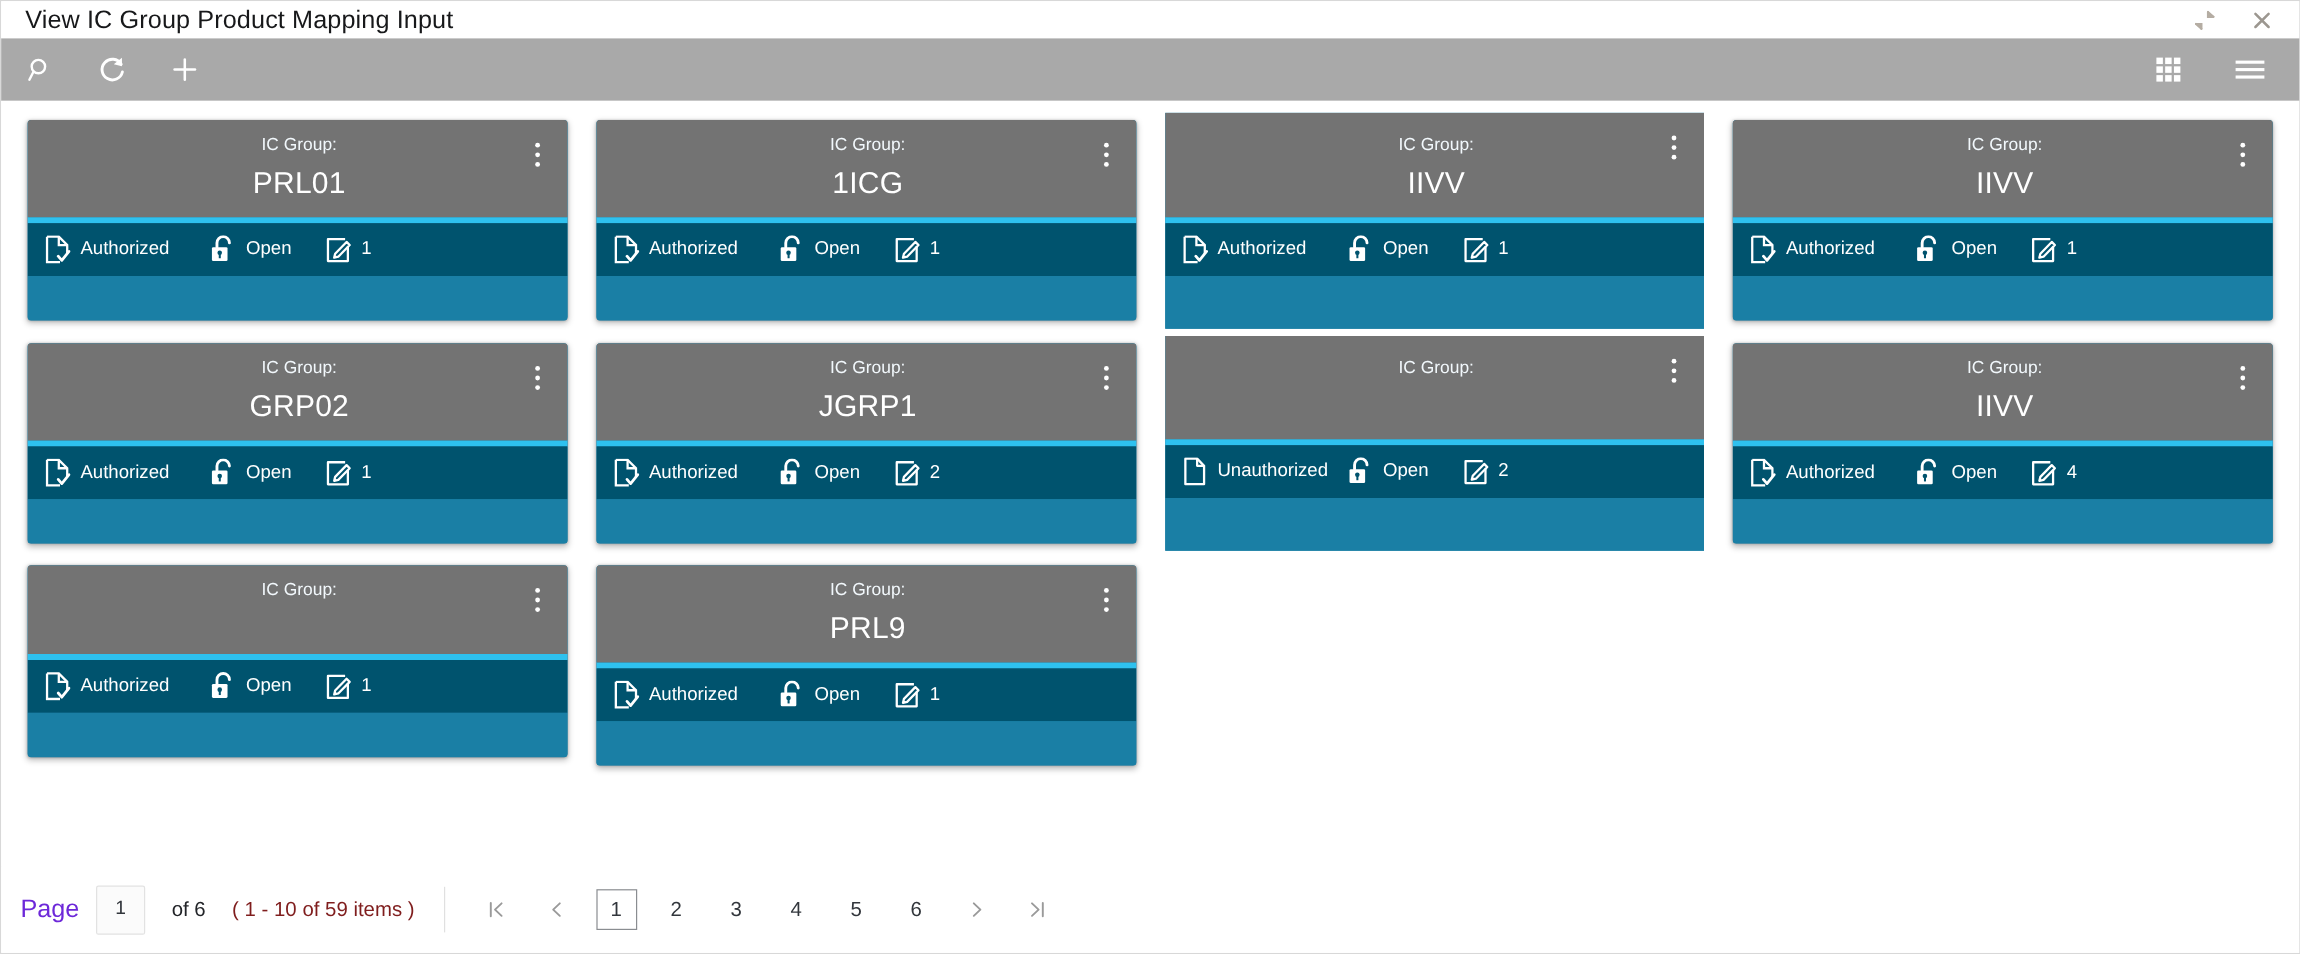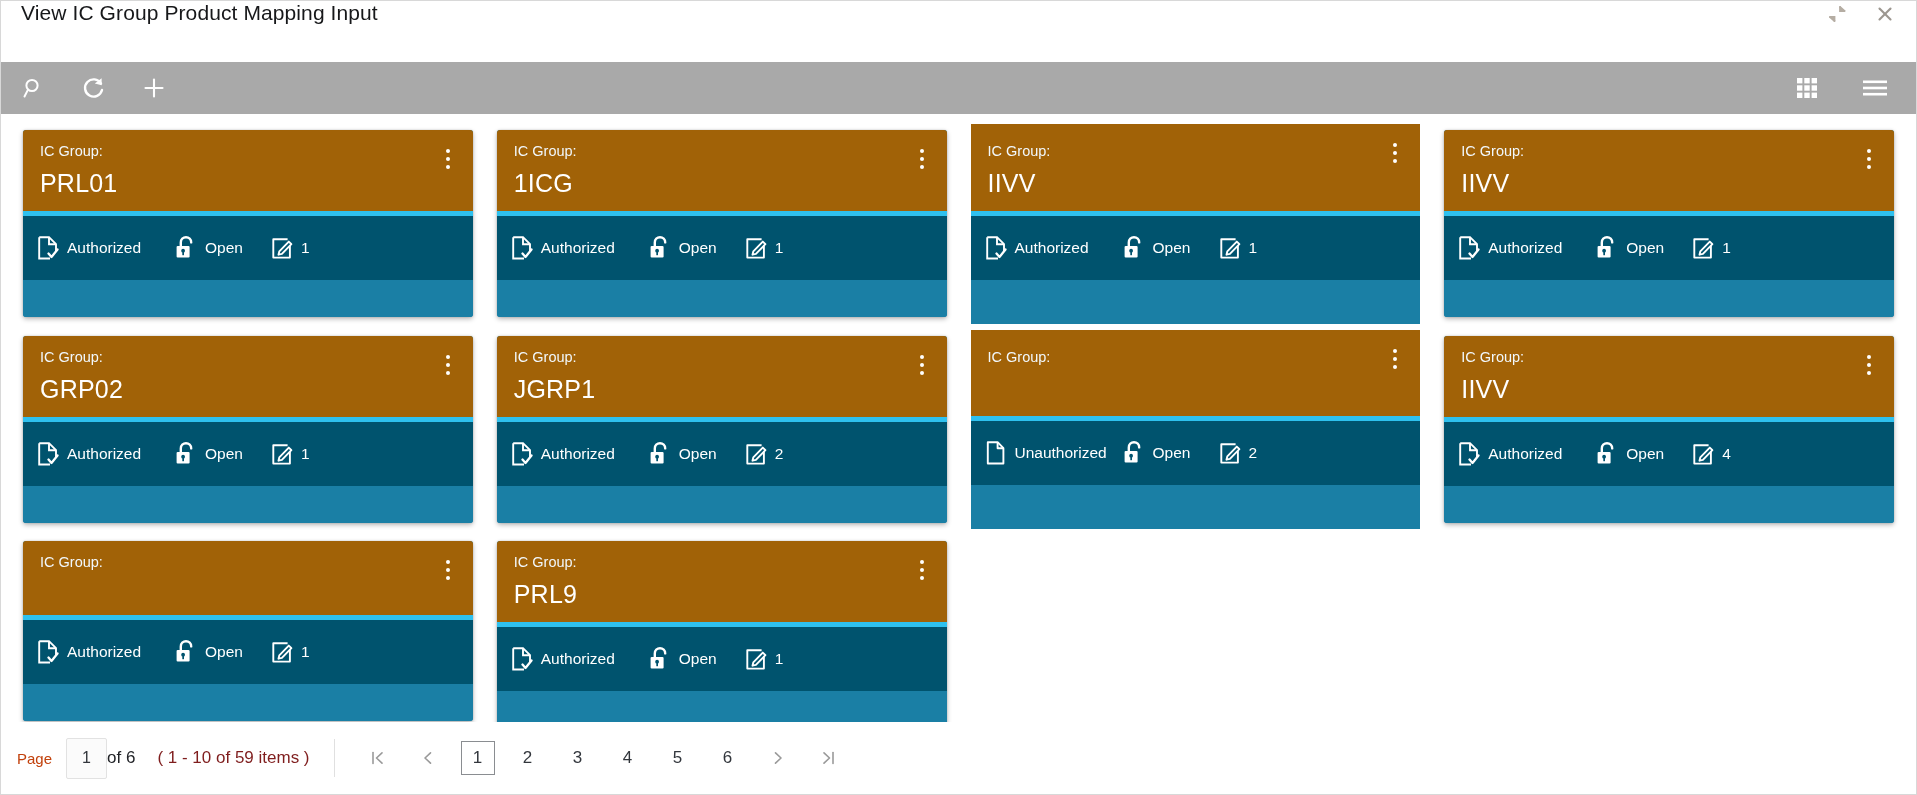--- a/index.html
+++ b/index.html
@@ -13,23 +13,23 @@
   
   .window {
     width: 1917px; height: 795px;
     display: flex; flex-direction: column;
     background: #ffffff;
     border: 1px solid #d8d8d8;
   }
 
   
   .titlebar {
-    height: 61px;
+    height: 31px;
     background: #ffffff;
-    display: flex; align-items: flex-start;
+    display: flex; align-items: center;
     padding: 0 18px 0 20px;
     flex: 0 0 auto;
   }
   .titlebar-title {
     font-size: 21px;
     color: #17181a;
     font-weight: 400;
     letter-spacing: .1px;
     white-space: nowrap;
   }
@@ -87,24 +87,25 @@
     cursor: pointer;
   }
   
   .card.flush {
     border-radius: 0;
     box-shadow: none;
     margin-top: -6px;
     margin-bottom: -6px;
   }
   .card-head {
-    background: #a16207;
+    background: #737373;
     padding: 12px 14px 13px 17px;
     position: relative;
     min-height: 74px;
+    text-align: center;
   }
   .card.flush .card-head { min-height: 86px; padding-top: 18px; }
   .card-label {
     font-size: 14.5px;
     color: #f2f8fc;
     line-height: 1.25;
     font-weight: 400;
   }
   .card-value {
     font-size: 25px;
@@ -127,21 +128,21 @@
     display: block; width: 4px; height: 4px;
     border-radius: 50%;
     background: #ffffff;
   }
   .card-divider {
     height: 5px;
     background: #2ec1ef;
   }
   .card-status {
     background: #00536e;
-    height: 64px;
+    height: 44px;
     display: flex;
     align-items: center;
     padding: 0 10px 0 14px;
     gap: 0;
   }
   .stat {
     display: flex; align-items: center;
     gap: 8px;
     color: #ffffff;
     font-size: 15.5px;
@@ -161,35 +162,36 @@
   .pager {
     flex: 0 0 auto;
     height: 72px;
     background: #ffffff;
     display: flex;
     align-items: center;
     padding: 0 16px 0 10px;
     gap: 0;
   }
   .pg-label {
-    font-size: 15px; color: #c2410c;
+    font-size: 21px; color: #6d28d9;
     margin: 0 14px 0 6px;
   }
   .pg-input {
     width: 41px; height: 41px;
     border: 1px solid #e2e2e2;
     background: #fbfbfb;
     text-align: center;
     font-size: 16px;
     color: #32363c;
     font-family: "Liberation Sans", sans-serif;
     border-radius: 2px;
   }
   .pg-of {
     font-size: 17px; color: #222428;
+    margin-left: 22px;
   }
   .pg-range {
     font-size: 17px; color: #7f1d1d;
     margin-left: 22px;
   }
   .pg-sep {
     width: 1px; height: 38px;
     background: #e0e0e0;
     margin: 0 18px 0 24px;
   }

